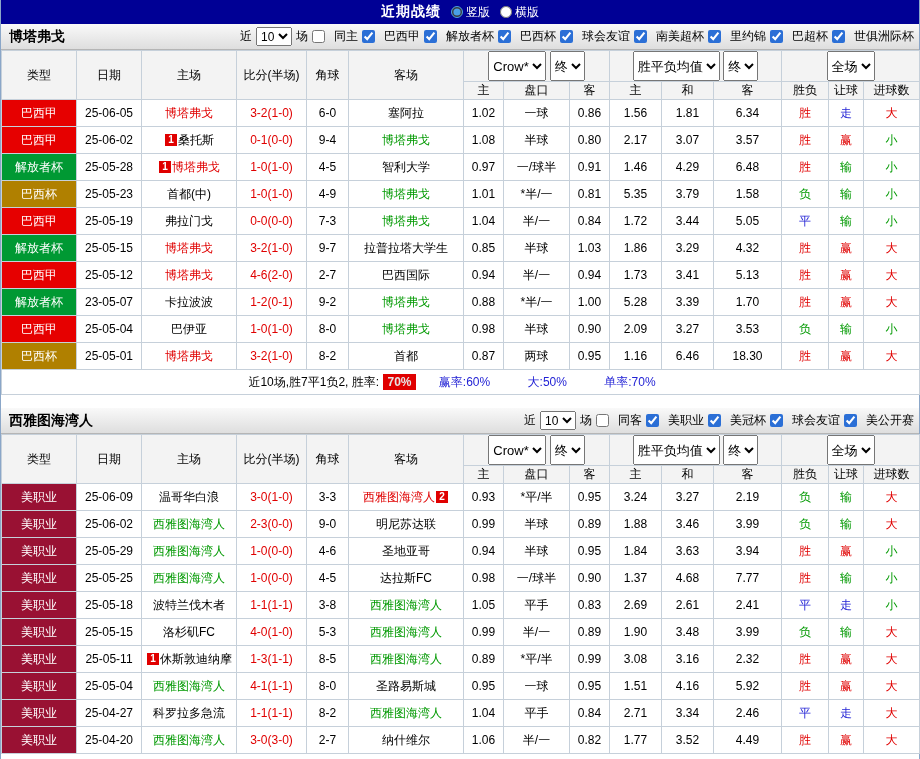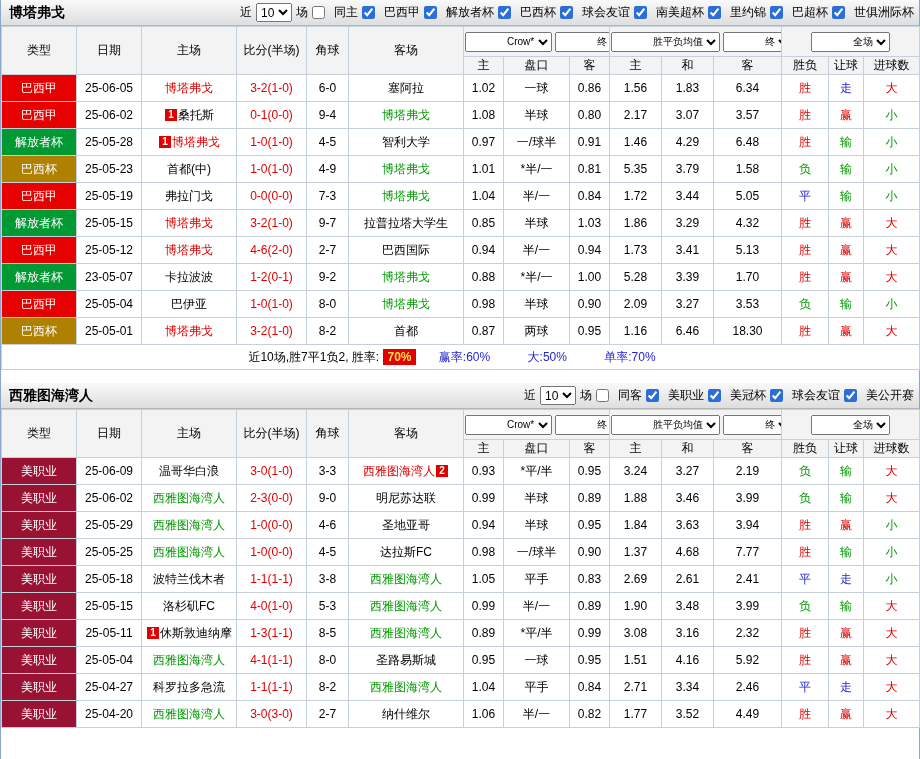--- a/index.html
+++ b/index.html
@@ -35,43 +35,54 @@
 
   
   table.stats-table { width:100%; border-collapse:collapse; table-layout:fixed; }
   .stats-table th, .stats-table td {
     border:1px solid #c6d0da; text-align:center; white-space:nowrap;
     overflow:hidden; padding:0 1px;
   }
   thead th { background:#f3f3f3; font-weight:normal; color:#000; }
   .hrow1 th { height:30px; }
   .hrow2 th { height:18px; }
-  .hdr-select { font-size:10px; height:20px; max-width:100%;padding-left:37px; }
+  .hdr-select { font-size:13px; height:30px; max-width:100%; }
   tbody td { height:27px; background:#fff; }
   td.league { color:#fff; }
   td.score { color:#e00000; cursor:pointer; }
   td.team { cursor:pointer; }
   .c-red   { color:#e00000; }
   .c-green { color:#009900; }
   .c-blue  { color:#2323d5; }
   .c-black { color:#000; }
   .badge {
     display:inline-block; width:12px; height:12px; line-height:12px;
     background:#e00000; color:#fff; font-size:10px; font-weight:bold;
     text-align:center; margin:0 1px; vertical-align:1px;
   }
   tfoot td { height:25px; background:#fff; }
-  .win-badge { background:#e00000; color:#fde047; padding:1px 4px; font-weight:bold; margin:0 3px 0 1px; }
+  .win-badge { background:#e00000; color:#e5e5e5; padding:1px 4px; font-weight:bold; margin:0 3px 0 1px; }
   .stat { color:#2323d5; margin:0 17px; }
 </style>
 </head>
 <body>
 
 <div class="widget">
 
+  <div class="topbar">
+    <span class="topbar-title">近期战绩</span>
+    <label class="layout-radio">
+      <input type="radio" name="layout-mode" checked="" style="">
+      <span>竖版</span>
+    </label>
+    <label class="layout-radio">
+      <input type="radio" name="layout-mode" style="">
+      <span>横版</span>
+    </label>
+  </div>
 
   <div id="sections">
   <section class="section">
     <div class="section-bar">
       <span class="team-title">博塔弗戈</span>
       <div class="filter-area">
         <span>近</span>
         <select class="count-select">
           <option>10</option>
         </select>
@@ -181,21 +192,21 @@
               <td class="league" style="background: rgb(230, 0, 0);">巴西甲</td>
               <td>25-06-05</td>
               <td class="team"><span class="c-red">博塔弗戈</span></td>
               <td class="score">3-2(1-0)</td>
               <td>6-0</td>
               <td class="team"><span class="c-black">塞阿拉</span></td>
               <td>1.02</td>
               <td>一球</td>
               <td>0.86</td>
               <td>1.56</td>
-              <td>1.83</td>
+              <td>1.81</td>
               <td>6.34</td>
               <td class="res c-red">胜</td>
               <td class="res c-blue">走</td>
               <td class="res c-red">大</td>
             </tr>
             <tr>
               <td class="league" style="background: rgb(230, 0, 0);">巴西甲</td>
               <td>25-06-02</td>
               <td class="team"><span class="badge">1</span><span class="c-black">桑托斯</span></td>
               <td class="score">0-1(0-0)</td>

